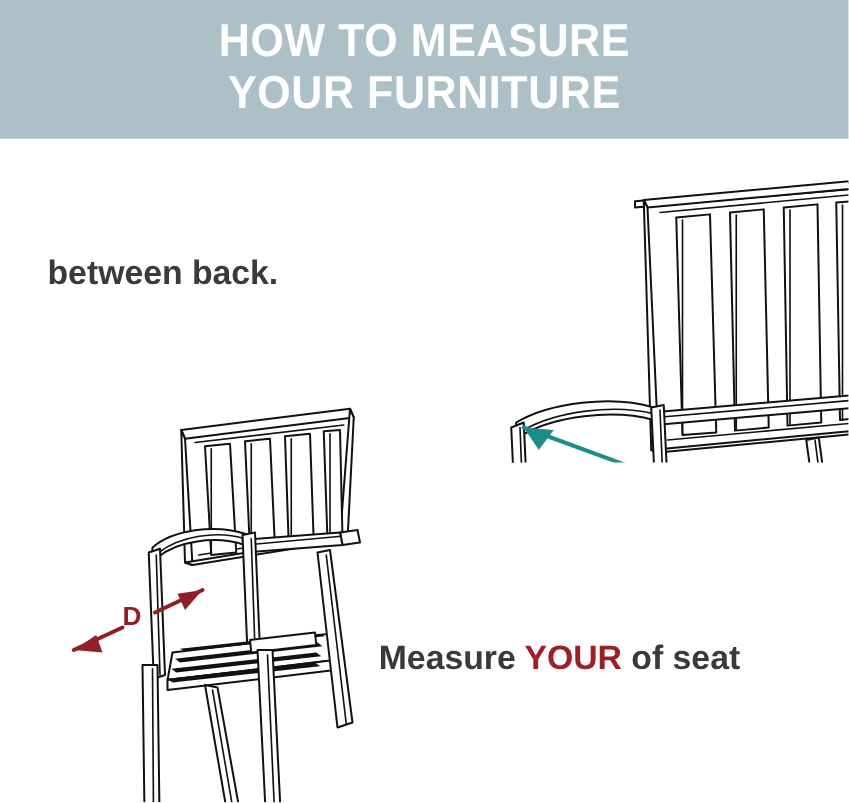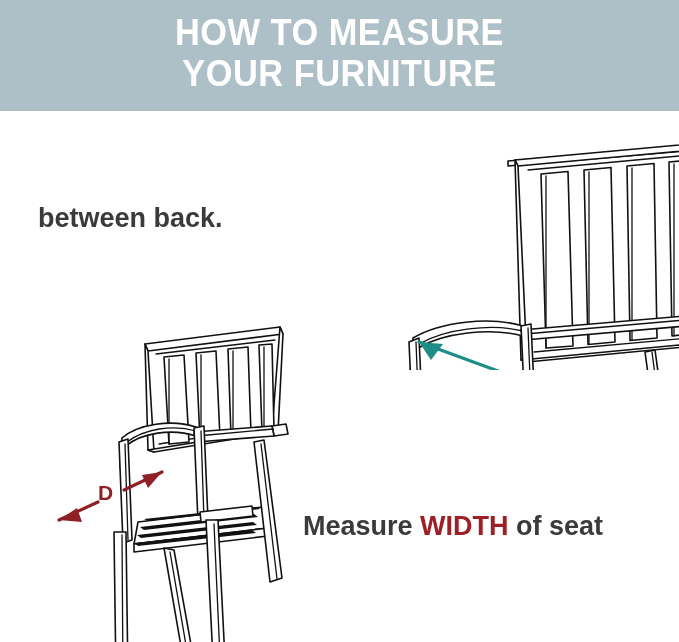--- a/index.html
+++ b/index.html
@@ -299,16 +299,16 @@
       <polygon class="arrow-d-head" points="142,152 122,155 128,168"></polygon>
       <text class="dim-label dim-label-d" x="78" y="180">D</text>
     </g>
   </svg>
 
   <div id="caption-width" class="caption">
     <span class="cap-line">between back.</span>
   </div>
 
   <div id="caption-depth" class="caption">
-    <span class="cap-line"><span>Measure </span><span class="kw-depth">WIDTH</span><span> of seat</span></span>
+    <span class="cap-line"><span>Measure </span><span class="kw-depth">YOUR</span><span> of seat</span></span>
   </div>
 
 </div>
 
 </body></html>

